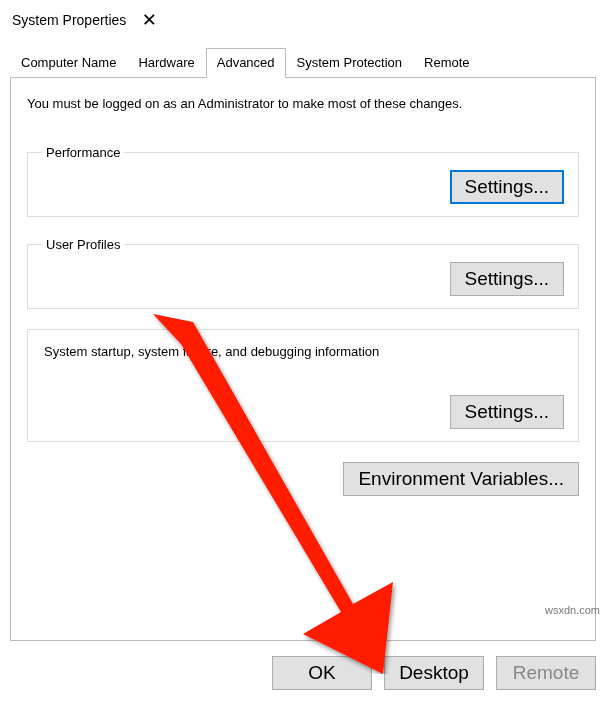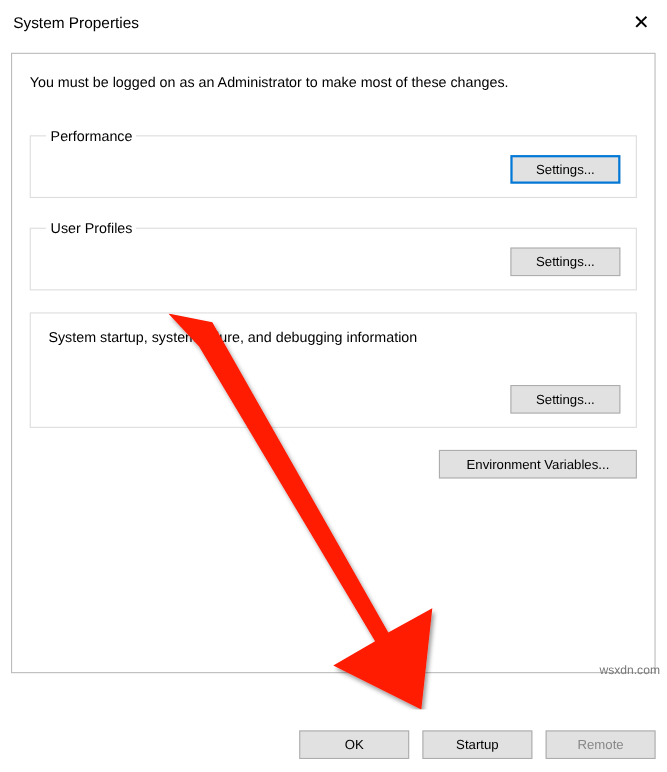--- a/index.html
+++ b/index.html
@@ -11,21 +11,20 @@
       background: #fff;
       width: 606px;
       height: 702px;
       overflow: hidden;
       position: relative;
     }
     .window { width: 606px; height: 702px; position: relative; }
     .titlebar {
       display: flex;
       align-items: center;
-      justify-content: space-between;
       height: 40px;
       padding: 0 0 0 12px;
     }
     .titlebar .title { font-size: 14px; color: #000; }
     .close-btn {
       width: 46px; height: 32px;
       display: flex; align-items: center; justify-content: center;
       font-size: 16px; font-weight: 300; color: #000;
       cursor: pointer;
     }
@@ -64,21 +63,21 @@
     legend {
       padding: 0 4px;
       font-size: 13px;
       color: #000;
     }
     .group-desc { font-size: 13px; color: #000; margin: 4px 0 36px 2px; }
     .btn-row { display: flex; justify-content: flex-end; }
     .btn {
       min-width: 100px;
       padding: 5px 14px;
-      font-size: 12px;
+      font-size: 19px;
       background: #e1e1e1;
       border: 1px solid #adadad;
       cursor: pointer;
       font-family: inherit;
     }
     .btn.focus {
       border: 2px solid #0078d7;
       padding: 4px 13px;
     }
     .btn.wide { min-width: 180px; }
@@ -114,20 +113,27 @@
 <div class="window">
 
   <div class="titlebar">
     <span class="title">System Properties</span>
     <div class="close-btn">
       <span class="close-x">✕</span>
     </div>
   </div>
 
   <div class="tabs-area">
+    <div class="tabstrip">
+      <div class="tab">Computer Name</div>
+      <div class="tab">Hardware</div>
+      <div class="tab active">Advanced</div>
+      <div class="tab">System Protection</div>
+      <div class="tab">Remote</div>
+    </div>
 
     <div class="tab-content">
       <div class="intro">You must be logged on as an Administrator to make most of these changes.</div>
 
       <fieldset>
         <legend>Performance</legend>
         <div class="btn-row">
           <button class="btn focus">Settings...</button>
         </div>
       </fieldset>
@@ -157,19 +163,19 @@
           </filter>
         </defs>
         <polygon points="0,0 40,8 200,290 240,268 230,360 150,320 188,298 28,30" fill="#ff1a00" filter="url(#ds)"></polygon>
       </svg>
 
     </div>
   </div>
 
   <div class="bottom-bar">
     <button class="btn">OK</button>
-    <button class="btn">Startup</button>
+    <button class="btn">Desktop</button>
     <button class="btn" disabled="">Remote</button>
   </div>
 
   <div class="watermark">wsxdn.com</div>
 
 </div>
 
 </body></html>

